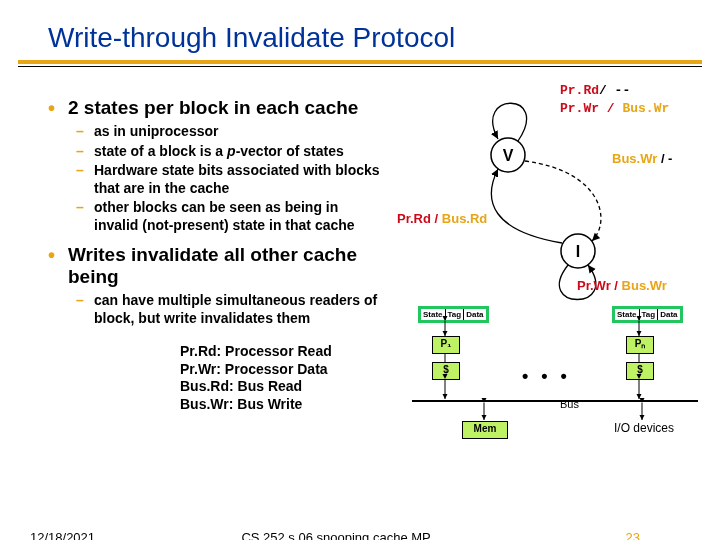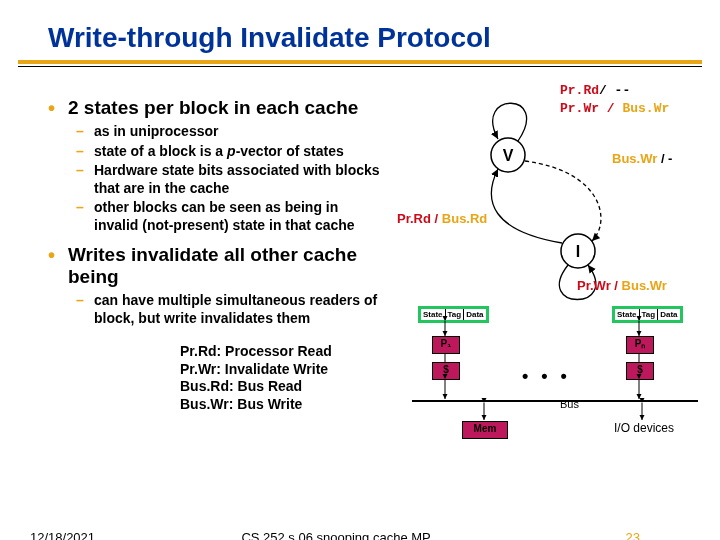--- a/index.html
+++ b/index.html
@@ -8,21 +8,21 @@
     width: 720px;
     height: 540px;
     background: #fff;
     font-family: Arial, Helvetica, sans-serif;
     color: #000;
     position: relative;
     overflow: hidden;
   }
   .title {
     font-size: 28px;
-    font-weight: bold;
+    font-weight: normal;
     color: #003399;
     padding: 22px 0 6px 48px;
   }
   .hr-thick {
     height: 4px;
     background: #e8a516;
     margin: 0 18px 0 18px;
   }
   .hr-thin {
     height: 1px;
@@ -129,21 +129,21 @@
     padding: 1px 2px;
     font-size: 8px;
   }
   .tagblock span:last-child { border-right: none; }
   .box {
     position: absolute;
     border: 1px solid #000;
     text-align: center;
     font-size: 10px;
     line-height: 14px;
-    background: #be185d;
+    background: #bef264;
   }
 </style>
 </head>
 <body>
 
 <div class="title">Write-through Invalidate Protocol</div>
 <div class="hr-thick"></div>
 <div class="hr-thin"></div>
 
 <div class="content">
@@ -159,21 +159,21 @@
       </li>
       <li><span>Writes invalidate all other cache being</span>
         <ul class="sub">
           <li>can have multiple simultaneous readers of block, but write invalidates them</li>
         </ul>
       </li>
     </ul>
 
     <div class="abbrevs">
       <div>Pr.Rd: Processor Read</div>
-      <div>Pr.Wr: Invalidate Write</div>
+      <div>Pr.Wr: Processor Data</div>
       <div>Bus.Rd: Bus Read</div>
       <div>Bus.Wr: Bus Write</div>
     </div>
   </div>
 
   <div class="rightcol">
     <div class="statebox">
       <svg width="300" height="220" style="position:absolute;left:0;top:0">
         <defs>
           <marker id="arr" markerWidth="8" markerHeight="8" refX="6" refY="3" orient="auto">

